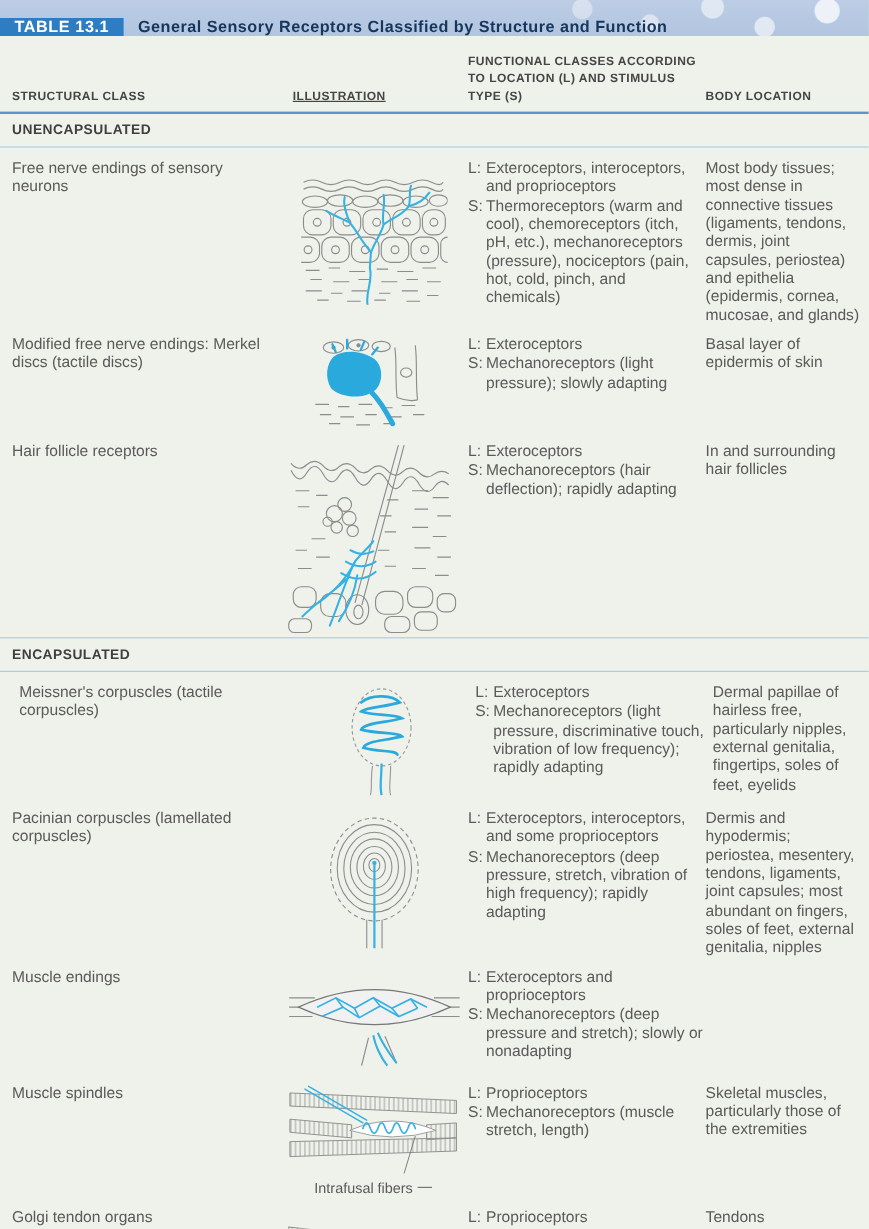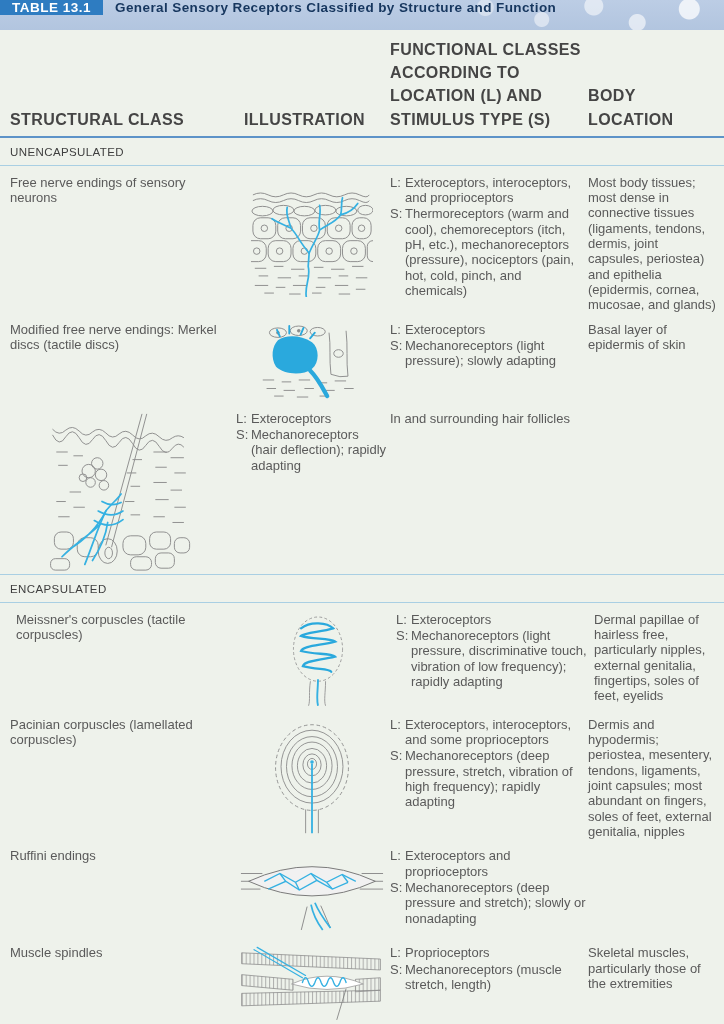--- a/index.html
+++ b/index.html
@@ -1,43 +1,43 @@
 <!DOCTYPE html>
 <html><head>
 <meta charset="utf-8">
 <style>
   html,body{margin:0;padding:0;}
   body{background:#eef2eb;font-family:"Liberation Sans","DejaVu Sans",sans-serif;}
   #page{position:relative;width:724px;height:1024px;background:#eef2eb;overflow:hidden;}
 
   
-  .titlebar{display:flex;align-items:flex-start;height:30px;
+  .titlebar{display:flex;align-items:flex-end;height:30px;
     background:linear-gradient(#bccde5,#b2c5df);
     background-color:#b6c9e2;position:relative;}
   .clouds{position:absolute;right:0;top:0;width:60%;height:100%;
     background-image:
       radial-gradient(circle at 92% 30%, rgba(255,255,255,.75) 0 10px, rgba(255,255,255,0) 11px),
       radial-gradient(circle at 80% 75%, rgba(255,255,255,.6) 0 8px, rgba(255,255,255,0) 9px),
       radial-gradient(circle at 70% 20%, rgba(255,255,255,.55) 0 9px, rgba(255,255,255,0) 10px),
       radial-gradient(circle at 58% 65%, rgba(255,255,255,.5) 0 7px, rgba(255,255,255,0) 8px),
       radial-gradient(circle at 45% 25%, rgba(255,255,255,.4) 0 8px, rgba(255,255,255,0) 9px);}
   .tabletag{background:#2e7cc1;color:#fff;font-weight:bold;font-size:13.5px;
     display:flex;align-items:center;padding:0 12px;letter-spacing:.5px;z-index:1;}
   .tabletitle{color:#16365e;font-weight:bold;font-size:13.5px;display:flex;align-items:center;
     padding-left:12px;letter-spacing:.4px;z-index:1;}
 
   
   .grid-row{display:grid;grid-template-columns:224px 152px 196px 1fr;
     padding-left:10px;padding-right:8px;column-gap:2px;}
 
   .colheads{align-items:end;padding-top:8px;padding-bottom:5px;
     border-bottom:2.5px solid #5d93c8;min-height:50px;}
-  .colhead{font-size:16px;font-weight:bold;color:#454545;letter-spacing:.4px;line-height:1.45;}
-
-  .section-head{font-size:11.5px;font-weight:normal;color:#3f3f3f;letter-spacing:.4px;
+  .colhead{font-size:10px;font-weight:bold;color:#454545;letter-spacing:.4px;line-height:1.45;}
+
+  .section-head{font-size:11.5px;font-weight:bold;color:#3f3f3f;letter-spacing:.4px;
     padding:8px 0 7px 10px;border-bottom:1.5px solid #a9cfe3;}
   .section-head.topline{border-top:1.5px solid #a9cfe3;}
 
   .row{padding-top:9px;}
   .cell{font-size:13px;color:#5a5a5a;line-height:1.18;}
   .c2{display:flex;justify-content:center;align-items:flex-start;flex-direction:column;align-items:center;}
   .ls{display:flex;margin-bottom:1px;}
   .pfx{flex:0 0 15px;}
   .lstxt{flex:1;}
   .ill-label{font-size:12px;color:#5a5a5a;margin-top:2px;display:flex;align-items:center;justify-content:space-between;}
@@ -53,21 +53,21 @@
 <div id="page">
 
   <div class="titlebar">
     <div class="clouds"></div>
     <div class="tabletag">TABLE 13.1</div>
     <div class="tabletitle">General Sensory Receptors Classified by Structure and Function</div>
   </div>
 
   <div class="grid-row colheads">
     <div class="colhead">STRUCTURAL CLASS</div>
-    <div class="colhead" style="padding-left:8px;">ILLUSTRATION</div>
+    <div class="colhead" style="padding-left:8px;text-decoration:underline;">ILLUSTRATION</div>
     <div class="colhead">FUNCTIONAL CLASSES ACCORDING TO LOCATION (L) AND STIMULUS TYPE (S)</div>
     <div class="colhead">BODY LOCATION</div>
   </div>
 
   <div class="section-head">UNENCAPSULATED</div>
 
   <div class="grid-row row" style="min-height:127px;">
     <div class="cell c1"><span>Free nerve endings of sensory neurons</span></div>
     <div class="cell c2">
       <svg viewBox="0 0 128 112" width="122" height="107">
@@ -150,20 +150,21 @@
         </div>
       <div class="ls">
           <span class="pfx">S:</span>
           <span class="lstxt">Mechanoreceptors (light pressure); slowly adapting</span>
         </div>
     </div>
     <div class="cell c4"><span>Basal layer of epidermis of skin</span></div>
   </div>
 
   <div class="grid-row row" style="min-height:163px;">
+    <div class="cell c1"><span>Hair follicle receptors</span></div>
     <div class="cell c2">
       <svg viewBox="0 0 150 168" width="146" height="160">
         <g class="g">
           <path d="M2,24 q7,14 14,2 q7,-11 14,1 q7,13 14,2 q7,-11 14,1 q7,13 14,2 q7,-11 14,1 q7,13 14,2 q7,-11 14,1 q7,12 14,2 q6,-8 12,-1"></path>
           <path d="M2,18 q7,8 14,1 q7,-6 14,1 q7,8 14,1 q7,-6 14,1 q7,8 14,1 q7,-6 14,1 q7,8 14,1 q7,-6 14,1 q7,7 14,1 q6,-4 12,0"></path>
           <path d="M96,2 L58,140 M101,2 L64,142"></path>
           <ellipse cx="60" cy="146" rx="10" ry="13"></ellipse>
             <ellipse cx="61" cy="148" rx="4" ry="6"></ellipse>
           <circle cx="40" cy="62" r="7"></circle>
             <circle cx="49" cy="54" r="6"></circle>
@@ -251,21 +252,21 @@
         </div>
       <div class="ls">
           <span class="pfx">S:</span>
           <span class="lstxt">Mechanoreceptors (deep pressure, stretch, vibration of high frequency); rapidly adapting</span>
         </div>
     </div>
     <div class="cell c4"><span>Dermis and hypodermis; periostea, mesentery, tendons, ligaments, joint capsules; most abundant on fingers, soles of feet, external genitalia, nipples</span></div>
   </div>
 
   <div class="grid-row row" style="min-height:88px;">
-    <div class="cell c1"><span>Ruffini endings</span></div>
+    <div class="cell c1"><span>Muscle endings</span></div>
     <div class="cell c2">
       <svg viewBox="0 0 150 82" width="146" height="80">
         <g class="g">
           <path d="M2,22 h22 M2,30 h18 M2,38 h20 M126,22 h22 M130,30 h18 M124,38 h24"></path>
           <path d="M10,30 Q75,0 140,30 Q75,60 10,30 Z" stroke="#777" fill="#f1f1f1"></path>
           <path d="M70,56 L64,80 M84,55 L94,78"></path>
         </g>
         <g stroke="#35b1e2" fill="none" stroke-width="1.4">
           <path d="M26,30 L42,22 L58,31 L74,22 L90,31 L106,23 L120,30"></path>
           <path d="M30,38 L48,30 L62,39 L80,29 L96,38 L112,31"></path>

